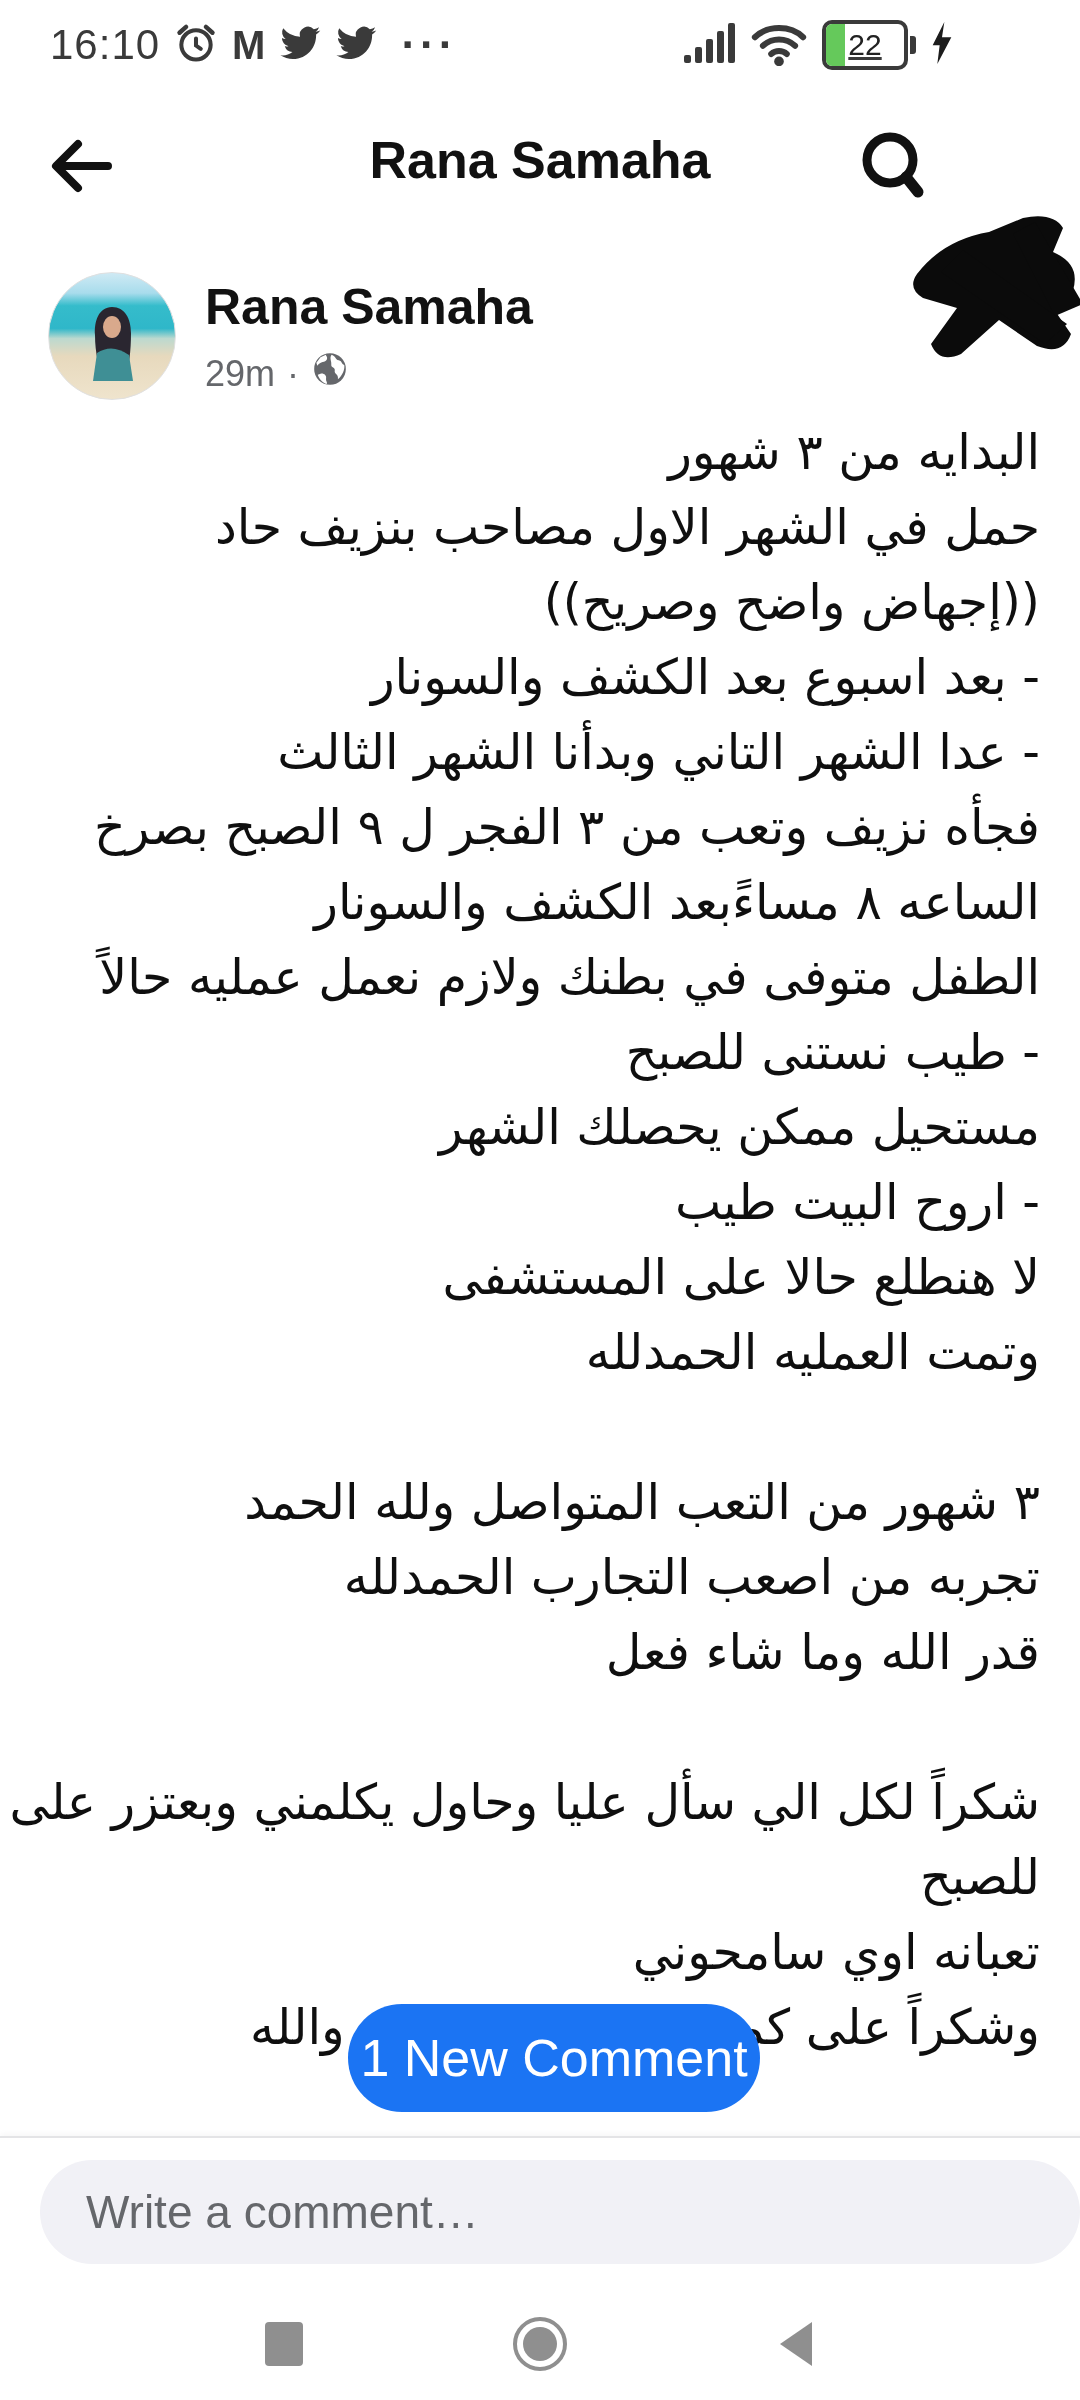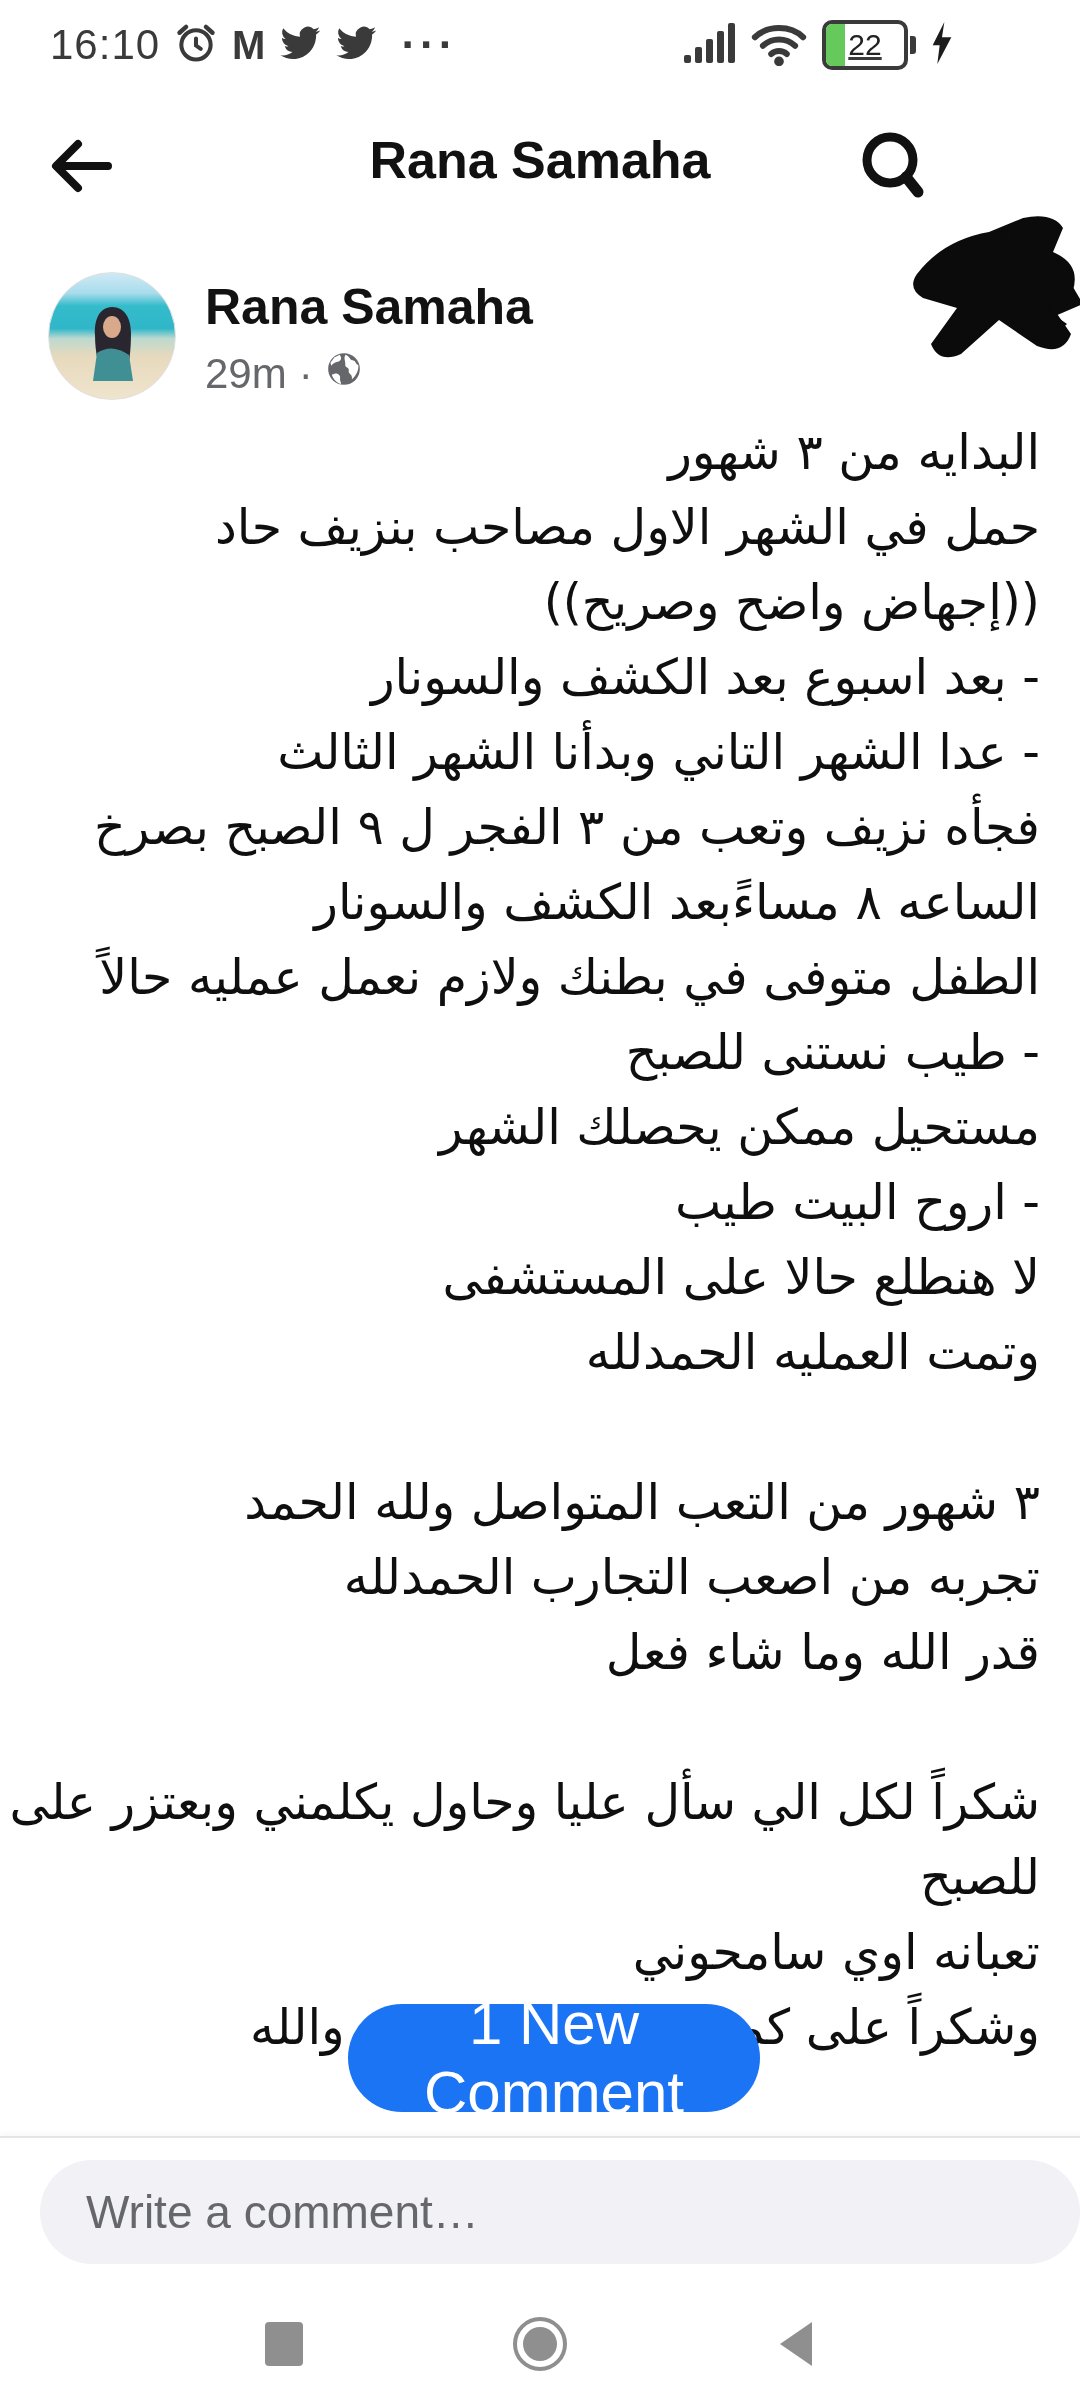--- a/index.html
+++ b/index.html
@@ -35,35 +35,35 @@
   .scribble{position:absolute;left:905px;top:112px;width:178px;height:158px;z-index:30;}
   
   .posthead{position:absolute;top:268px;left:0;width:1080px;height:140px;}
   .avatar{
     position:absolute;left:48px;top:4px;width:126px;height:126px;border-radius:50%;
     overflow:hidden;border:1px solid #e0e0e0;
     background:linear-gradient(180deg,#cfeaf4 0%,#a8dcEC 16%,#35bccb 26%,#2fb7c9 44%,#bcd9cf 52%,#e7d9bd 66%,#efe4cd 100%);
   }
   .avatar svg{position:absolute;left:0;top:0;}
   .post-author{position:absolute;left:205px;top:10px;font-size:50px;font-weight:700;color:#121212;}
-  .post-meta{position:absolute;left:205px;top:82px;display:flex;align-items:center;gap:12px;color:#65676B;font-size:42px;}
+  .post-meta{position:absolute;left:205px;top:82px;display:flex;align-items:center;gap:12px;color:#65676B;font-size:36px;}
   .post-menu{position:absolute;left:975px;top:30px;width:80px;height:40px;display:flex;align-items:center;justify-content:center;}
   
   .post-body{
     position:absolute;top:415px;left:40px;right:40px;direction:rtl;text-align:right;
     font-family:"DejaVu Sans","Liberation Sans",sans-serif;
     font-size:49px;color:#0f0f0f;line-height:75px;
   }
   .line{min-height:75px;white-space:nowrap;}
   .split-line{display:flex;justify-content:space-between;padding-left:210px;min-height:75px;}
   
   .new-comment-btn{
     position:absolute;left:348px;top:2004px;width:412px;height:108px;border-radius:54px;
     background:#1b74f3;color:#ffffff;display:flex;align-items:center;justify-content:center;
-    font-size:60px;font-weight:500;z-index:40;border:none;
+    font-size:52px;font-weight:500;z-index:40;border:none;
   }
   
   .composer-wrap{
     position:absolute;top:2136px;left:0;width:1080px;height:152px;background:#ffffff;
     border-top:2px solid #e4e4e6;box-shadow:0 -2px 6px rgba(0,0,0,0.04);z-index:50;padding-left:40px;
   }
   .composer{
     position:absolute;top:22px;left:40px;right:40px;height:104px;border-radius:52px;
     background:#f1f1f6;display:flex;align-items:center;padding:0 46px;box-sizing:border-box;
   }

